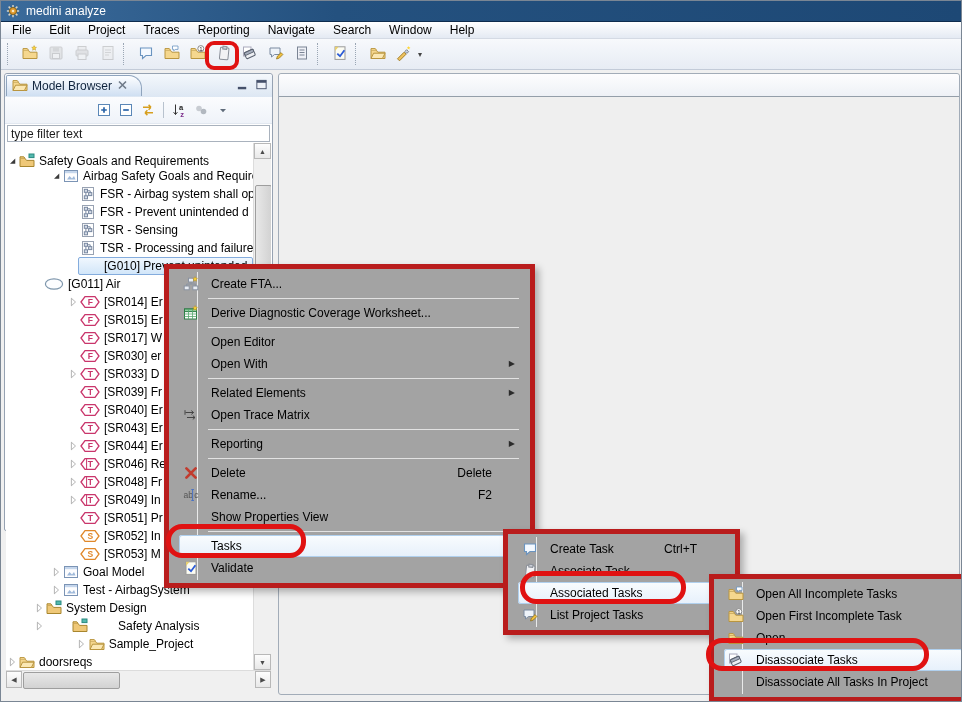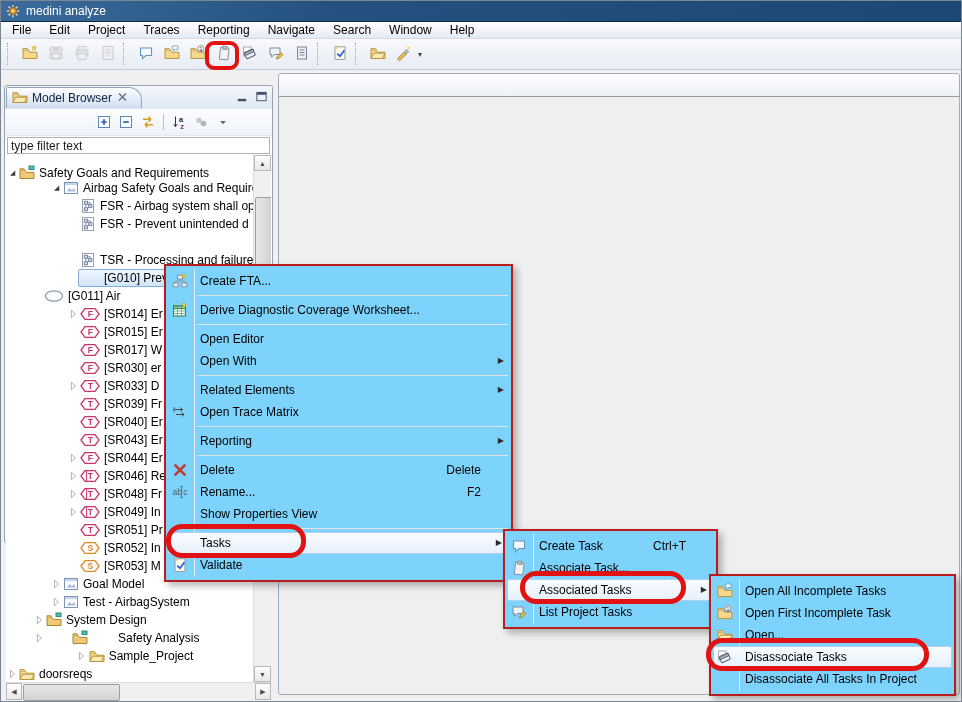--- a/index.html
+++ b/index.html
@@ -16,21 +16,21 @@
   .mb-item{padding:1px 9px;cursor:default;}
 
   
   .toolbar{position:absolute;left:0;top:38px;right:0;height:30px;background:linear-gradient(#f7f9fc,#e7ecf4);border-bottom:1px solid #c3cbd8;display:flex;align-items:center;padding-left:4px;}
   .tb-handle{width:4px;height:22px;border-left:1px dotted #9aa6b4;margin:0 5px 0 2px;}
   .tb-btn{width:24px;height:24px;display:flex;align-items:center;justify-content:center;margin:0 1px;border-radius:3px;}
   .tb-btn.disabled{opacity:.45;filter:grayscale(1);}
   .tb-dd{font-size:8px;color:#444;margin:0 3px 0 1px;}
 
   
-  .left-panel{position:absolute;left:3px;top:72px;width:269px;height:458px;background:#fff;border:1px solid #96a2b2;border-radius:3px 3px 2px 2px;box-sizing:border-box;margin-top:12px;}
+  .left-panel{position:absolute;left:3px;top:72px;width:269px;height:458px;background:#fff;border:1px solid #96a2b2;border-radius:3px 3px 2px 2px;box-sizing:border-box;}
   .view-tabbar{position:absolute;left:0;top:0;right:0;height:23px;background:linear-gradient(#f4f8fc,#dde7f3);border-radius:3px 3px 0 0;border-bottom:1px solid #c6d2e0;}
   .view-tab{position:absolute;left:1px;top:1px;height:21px;width:136px;background:linear-gradient(#fdfeff,#cfdff2);border:1px solid #8fa4bd;border-bottom:none;border-radius:2px 13px 0 0;display:flex;align-items:center;padding-left:5px;box-sizing:border-box;}
   .view-tab .tab-label{margin:0 4px;color:#10243c;}
   .view-controls{position:absolute;right:4px;top:4px;display:flex;gap:6px;}
   .view-controls .vc{width:13px;height:13px;display:flex;align-items:center;justify-content:center;}
   .view-toolbar{position:absolute;left:0;top:23px;right:0;height:26px;background:linear-gradient(#fbfcfe,#eff3f9);display:flex;align-items:center;justify-content:flex-end;padding-right:38px;border-bottom:1px solid #e2e8f0;}
   .vt-btn{width:22px;height:22px;display:flex;align-items:center;justify-content:center;}
   .vt-sep{width:1px;height:16px;background:#b8c2ce;margin:0 4px;}
   .filter-input{position:absolute;left:2px;top:51px;right:2px;height:17px;border:1px solid #a9b2bd;font-family:"Liberation Sans","DejaVu Sans",sans-serif;font-size:12px;padding:0 3px;color:#1a1a1a;box-sizing:border-box;}
   .tree{position:absolute;left:1px;top:69px;right:1px;height:527px;background:#fff;overflow:hidden;}
@@ -45,21 +45,21 @@
   .sb-btn{position:absolute;left:0;width:17px;height:16px;background:linear-gradient(#fdfdfd,#e8e8e8);border:1px solid #b8b8b8;box-sizing:border-box;display:flex;align-items:center;justify-content:center;font-size:7px;color:#4a4a4a;}
   .vthumb{position:absolute;left:1px;width:15px;background:linear-gradient(90deg,#e8e8e8,#d2d2d2);border:1px solid #9e9e9e;border-radius:2px;}
   .hscroll{position:absolute;left:1px;right:1px;top:596px;height:17px;background:#f0f0f0;border-top:1px solid #dcdcdc;}
   .hsb-btn{position:absolute;top:0;width:16px;height:17px;background:linear-gradient(#fdfdfd,#e8e8e8);border:1px solid #b8b8b8;box-sizing:border-box;display:flex;align-items:center;justify-content:center;font-size:7px;color:#4a4a4a;}
   .hthumb{position:absolute;top:1px;height:15px;background:linear-gradient(#e8e8e8,#d2d2d2);border:1px solid #9e9e9e;border-radius:2px;}
 
   .editor-area{position:absolute;left:277px;top:72px;width:682px;height:622px;background:#efefef;border:1px solid #a2acb8;border-radius:3px;box-sizing:border-box;}
   .editor-tabstrip{height:22px;background:linear-gradient(#fdfdfe,#eef1f6);border-bottom:1px solid #949ea9;border-radius:3px 3px 0 0;}
 
   
-  .menu{position:absolute;background:#7dd3fc;border:2px solid #b91c1c;box-shadow:4px 4px 7px rgba(0,0,0,.28);padding:4px 0;z-index:10;}
+  .menu{position:absolute;background:#a3a3a3;border:5px solid #b91c1c;box-shadow:4px 4px 7px rgba(0,0,0,.28);padding:4px 8px;z-index:10;}
   .menu::before{content:"";position:absolute;left:28px;top:3px;bottom:3px;width:1px;background:#e9eaea;}
   .menu-item{position:relative;height:22px;display:flex;align-items:center;padding-left:34px;padding-right:8px;}
   .menu-item .mi-ic{position:absolute;left:6px;top:3px;width:16px;height:16px;}
   .mi-label{position:relative;z-index:1;}
   .mi-sc{margin-left:auto;margin-right:22px;z-index:1;}
   .mi-arrow{position:absolute;right:7px;top:7px;font-size:8px;color:#2b2b2b;line-height:1;}
   .menu-item.hl{background:linear-gradient(#f9fcfe,#e6f0fb);box-shadow:inset 0 0 0 1px #b0d0ee;border-radius:3px;margin:0 2px;padding-left:32px;}
   .menu-item.hl .mi-ic{left:4px;}
   .menu-sep{position:relative;height:7px;}
   .menu-sep::after{content:"";position:absolute;left:31px;right:3px;top:3px;height:1px;background:#e2e2e2;}
@@ -326,20 +326,33 @@
             <svg width="16" height="16" viewBox="0 0 16 16">
               <rect x="2.5" y="1.5" width="11" height="13" fill="#fff" stroke="#98a2b2"></rect>
               <rect x="4.3" y="3.3" width="3.2" height="3" fill="#d6dde8" stroke="#7888a0"></rect>
               <rect x="8.6" y="6.6" width="3.2" height="3" fill="#d6dde8" stroke="#7888a0"></rect>
               <rect x="4.3" y="9.8" width="3.2" height="3" fill="#d6dde8" stroke="#7888a0"></rect>
               <path d="M5.9 6.3v3.5M7.5 4.8h2.7v1.8" stroke="#7888a0" fill="none"></path>
             </svg>
           </span>
           <span class="tlabel">FSR - Prevent unintended d</span>
         </div>
+        <div class="row" style="top: 78px; padding-left: 61px;">
+          <span class="arrow"></span>
+          <span class="ticon">
+            <svg width="16" height="16" viewBox="0 0 16 16">
+              <rect x="2.5" y="1.5" width="11" height="13" fill="#fff" stroke="#98a2b2"></rect>
+              <rect x="4.3" y="3.3" width="3.2" height="3" fill="#d6dde8" stroke="#7888a0"></rect>
+              <rect x="8.6" y="6.6" width="3.2" height="3" fill="#d6dde8" stroke="#7888a0"></rect>
+              <rect x="4.3" y="9.8" width="3.2" height="3" fill="#d6dde8" stroke="#7888a0"></rect>
+              <path d="M5.9 6.3v3.5M7.5 4.8h2.7v1.8" stroke="#7888a0" fill="none"></path>
+            </svg>
+          </span>
+          <span class="tlabel">TSR - Sensing</span>
+        </div>
         <div class="row" style="top: 96px; padding-left: 61px;">
           <span class="arrow"></span>
           <span class="ticon">
             <svg width="16" height="16" viewBox="0 0 16 16">
               <rect x="2.5" y="1.5" width="11" height="13" fill="#fff" stroke="#98a2b2"></rect>
               <rect x="4.3" y="3.3" width="3.2" height="3" fill="#d6dde8" stroke="#7888a0"></rect>
               <rect x="8.6" y="6.6" width="3.2" height="3" fill="#d6dde8" stroke="#7888a0"></rect>
               <rect x="4.3" y="9.8" width="3.2" height="3" fill="#d6dde8" stroke="#7888a0"></rect>
               <path d="M5.9 6.3v3.5M7.5 4.8h2.7v1.8" stroke="#7888a0" fill="none"></path>
             </svg>

